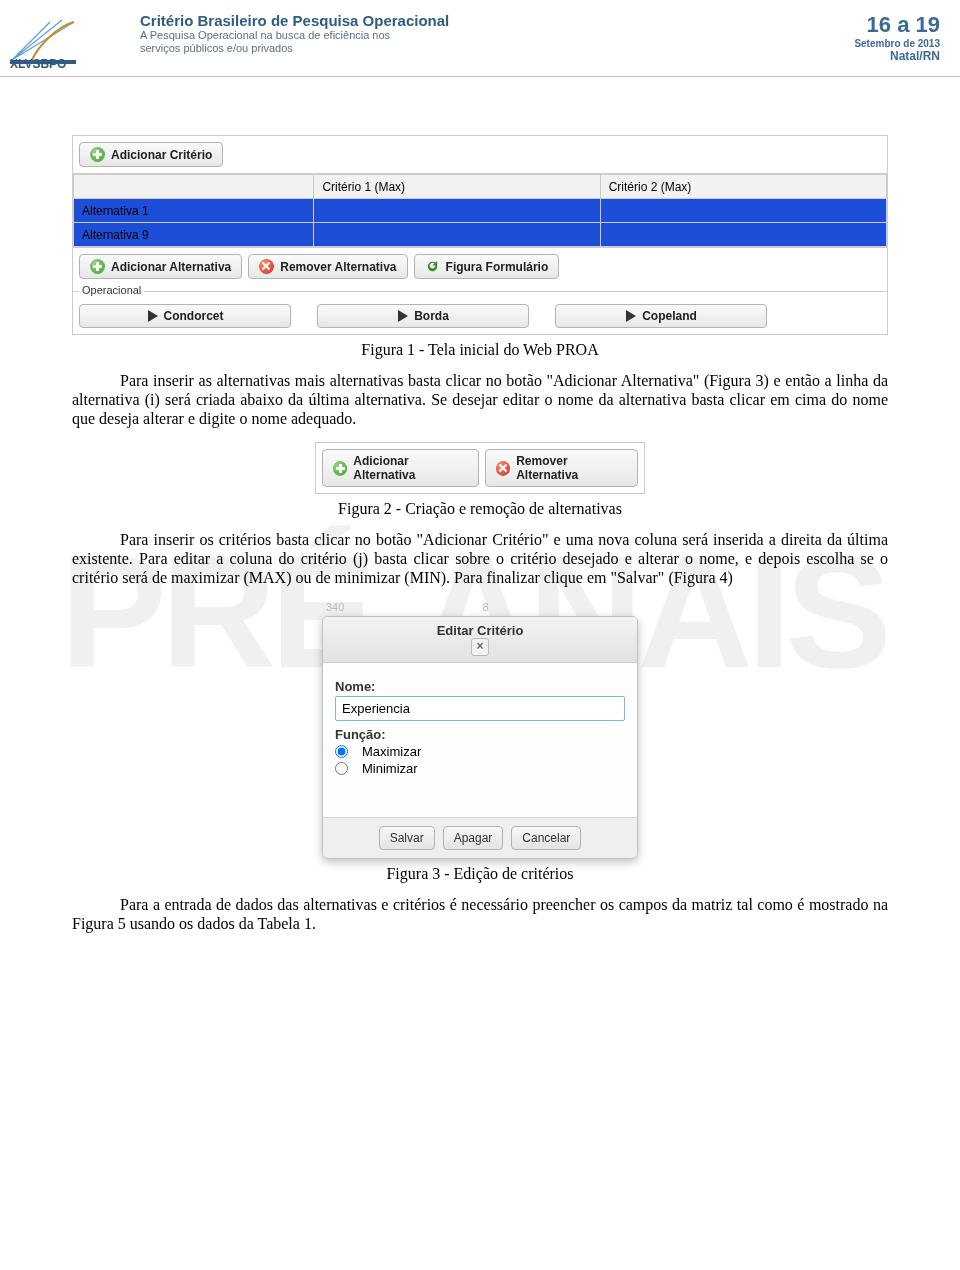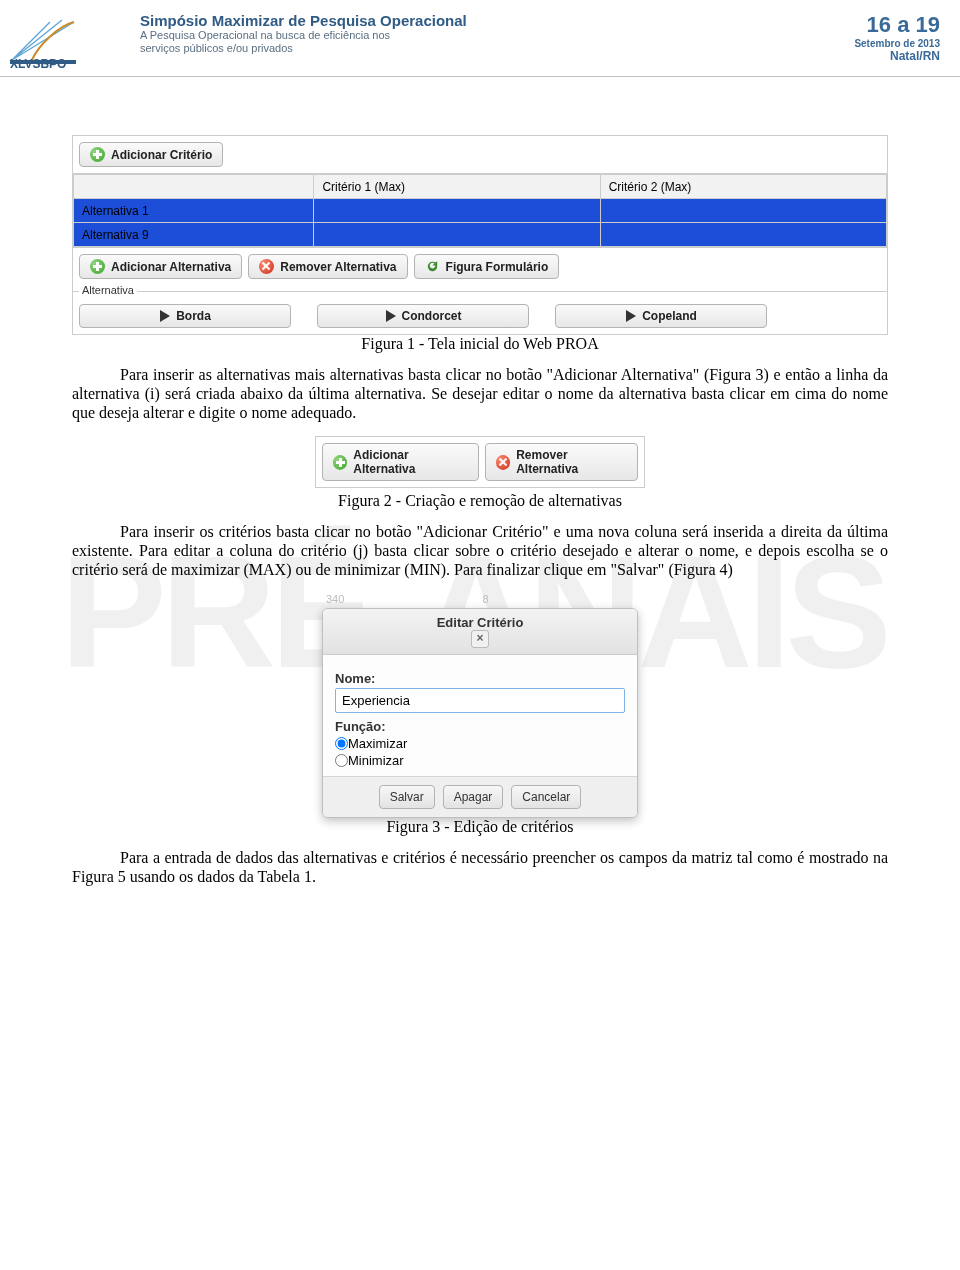--- a/index.html
+++ b/index.html
@@ -74,21 +74,21 @@
                   margin: 6px 0 0 0; padding: 12px 6px 6px 6px;
                   display: flex; gap: 26px; }
   .classify-lbl {
     position: absolute; top: -8px; left: 6px; background: #fff;
     font-size: 11px; color: #333; padding: 0 3px;
   }
   .classify-box .ui-btn { flex: 0 0 212px; justify-content: center; }
 
   .caption {
     font-family: "Times New Roman", serif;
-    text-align: center; font-size: 16px;
+    text-align: center; margin-top: 6px; font-size: 16px;
   }
 
   
   .body-text {
     font-family: "Times New Roman", serif;
     font-size: 16px; line-height: 19px;
     margin: 12px 72px 0 72px;
     text-align: justify;
   }
   .body-text.indent { text-indent: 48px; }
@@ -122,24 +122,24 @@
     width: 18px; height: 18px; border: 1px solid #bbb; border-radius: 3px;
     background: #f1f1f1; color: #666; font-size: 12px; line-height: 14px;
     text-align: center;
   }
   .fig3-body { padding: 10px 12px 6px 12px; }
   .fig3-body label { font-weight: bold; color: #333; display: block; margin: 6px 0 2px; }
   .fig3-body input[type=text] {
     width: 100%; border: 1px solid #7cb6e9; padding: 4px 6px; font-size: 13px;
     background: #fff; outline: none; border-radius: 2px;
   }
-  .fig3-body .radio-row { display: flex; align-items: center; gap: 0; margin: 2px 0; }
+  .fig3-body .radio-row { display: flex; align-items: center; gap: 14px; margin: 2px 0; }
   .fig3-footer {
     background: #efefef; border-top: 1px solid #d5d5d5;
-    padding: 8px; display: flex; gap: 8px; justify-content: center;
+    padding: 8px; display: flex; gap: 8px; justify-content: center; margin-top: 33px;
   }
   .fig3-footer .ui-btn { background: linear-gradient(#f7f7f7,#e3e3e3); font-weight: normal; color:#333; }
 
   
   .watermark {
     position: absolute; top: 520px; left: 60px;
     font-family: Arial, sans-serif; font-size: 160px; font-weight: bold;
     color: rgba(0,0,0,0.06); transform: rotate(0deg);
     pointer-events: none; letter-spacing: -6px; z-index: 0;
     white-space: nowrap;
@@ -157,21 +157,21 @@
     <div class="hdr-left">
       <div class="logo-box">
         <svg viewBox="0 0 120 56" width="120" height="56">
           <path d="M4 48 L66 10 M4 48 L54 8 M4 48 L42 10" stroke="#5fa6d8" stroke-width="1.4" fill="none"></path>
           <path d="M24 48 C30 34 50 14 66 10" stroke="#c98b2a" stroke-width="2" fill="none"></path>
           <rect x="2" y="48" width="66" height="4" fill="#2f5b84"></rect>
           <text x="2" y="56" font-family="Arial" font-size="12" font-weight="bold" fill="#2f5b84">XLVSBPO</text>
         </svg>
       </div>
       <div class="hdr-titles">
-        <div class="hdr-title1">Simpósio Maximizar de Pesquisa Operacional</div>
+        <div class="hdr-title1">Critério Brasileiro de Pesquisa Operacional</div>
         <div class="hdr-title2">A Pesquisa Operacional na busca de eficiência nos</div>
         <div class="hdr-title3">serviços públicos e/ou privados</div>
       </div>
     </div>
     <div class="hdr-right">
       <div class="big">16 a 19</div>
       <div class="mid">Setembro de 2013</div>
       <div class="city">Natal/RN</div>
     </div>
   </div>
@@ -214,28 +214,28 @@
       <span class="ui-btn">
         <span class="ico-reload">
           <svg viewBox="0 0 16 16">
               <path d="M8 3a5 5 0 1 0 4.9 4H11a3 3 0 1 1-.9-2.1L8 7h5V2l-1.7 1.7A5 5 0 0 0 8 3z" fill="#3c8a2c"></path>
             </svg>
         </span>
         <span>Figura Formulário</span>
       </span>
     </div>
     <div class="classify-box">
-      <span class="classify-lbl">Alternativa</span>
+      <span class="classify-lbl">Operacional</span>
+      <span class="ui-btn">
+        <span class="ico-play"></span>
+        <span>Condorcet</span>
+      </span>
       <span class="ui-btn">
         <span class="ico-play"></span>
         <span>Borda</span>
-      </span>
-      <span class="ui-btn">
-        <span class="ico-play"></span>
-        <span>Condorcet</span>
       </span>
       <span class="ui-btn">
         <span class="ico-play"></span>
         <span>Copeland</span>
       </span>
     </div>
   </div>
   <div class="caption">Figura 1 - Tela inicial do Web PROA</div>
 
   <p class="body-text indent">Para inserir as alternativas mais alternativas basta clicar no botão "Adicionar Alternativa" (Figura 3) e então a linha da alternativa (i) será criada abaixo da última alternativa. Se desejar editar o nome da alternativa basta clicar em cima do nome que deseja alterar e digite o nome adequado.</p>

